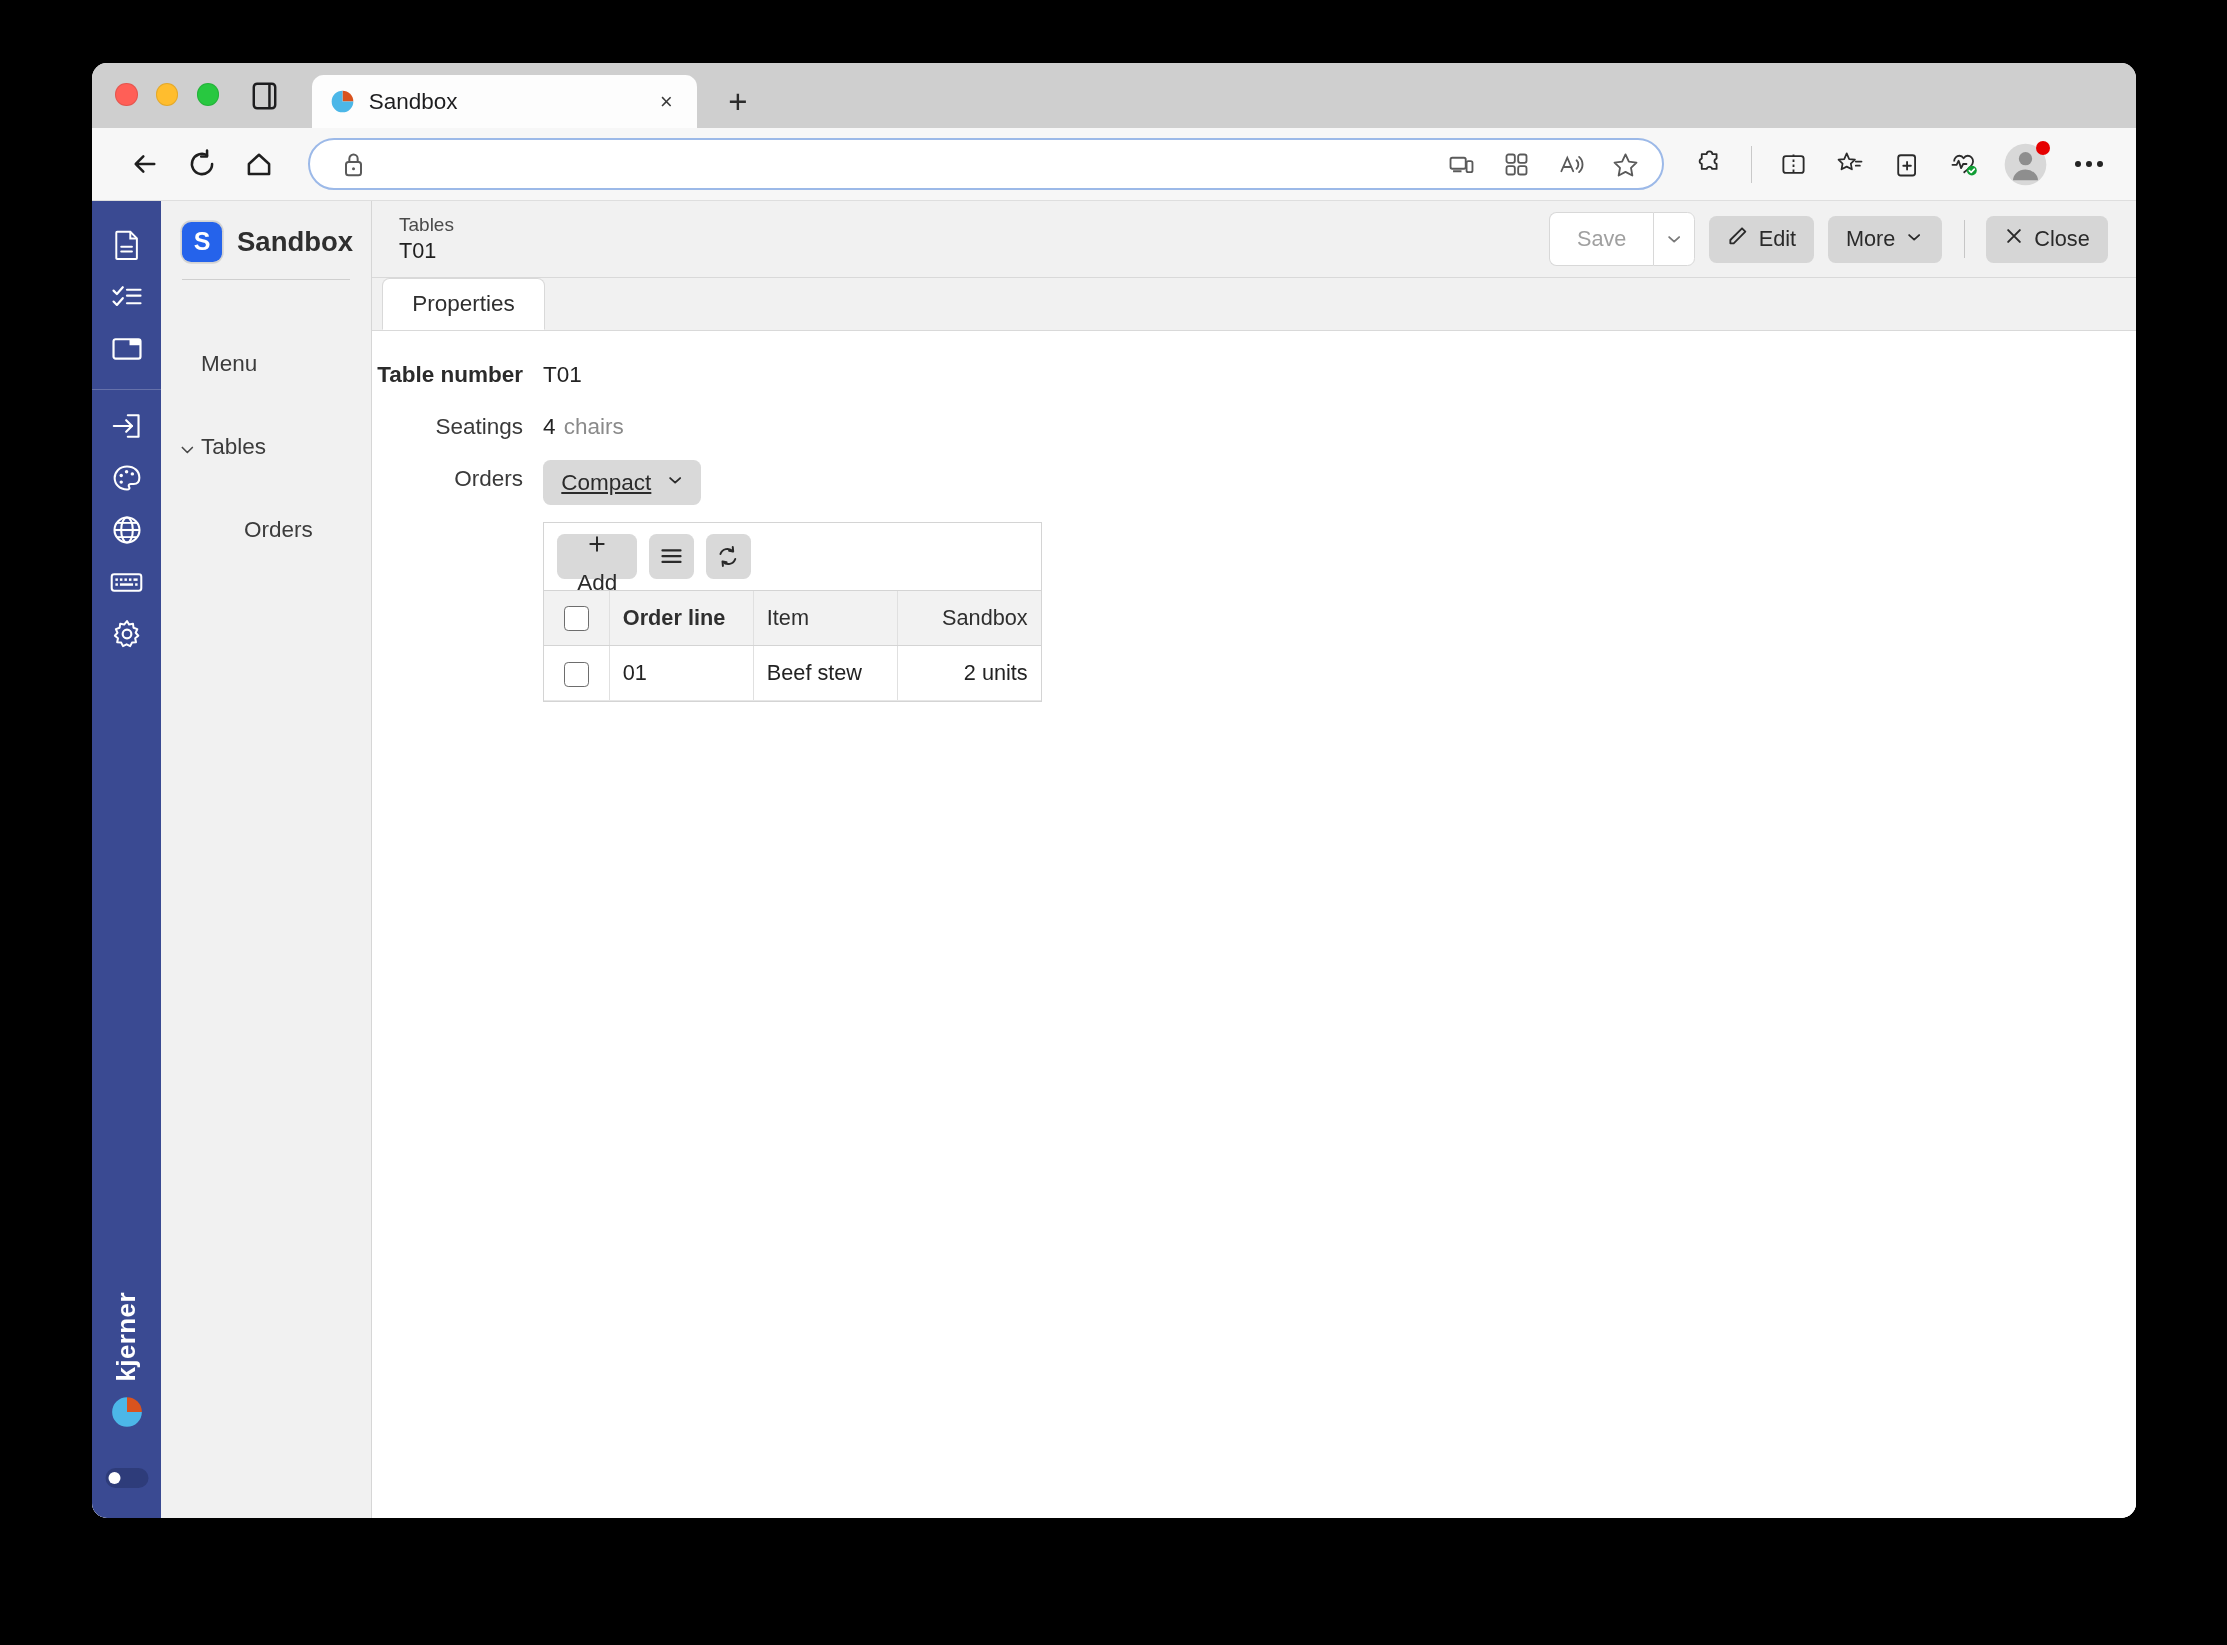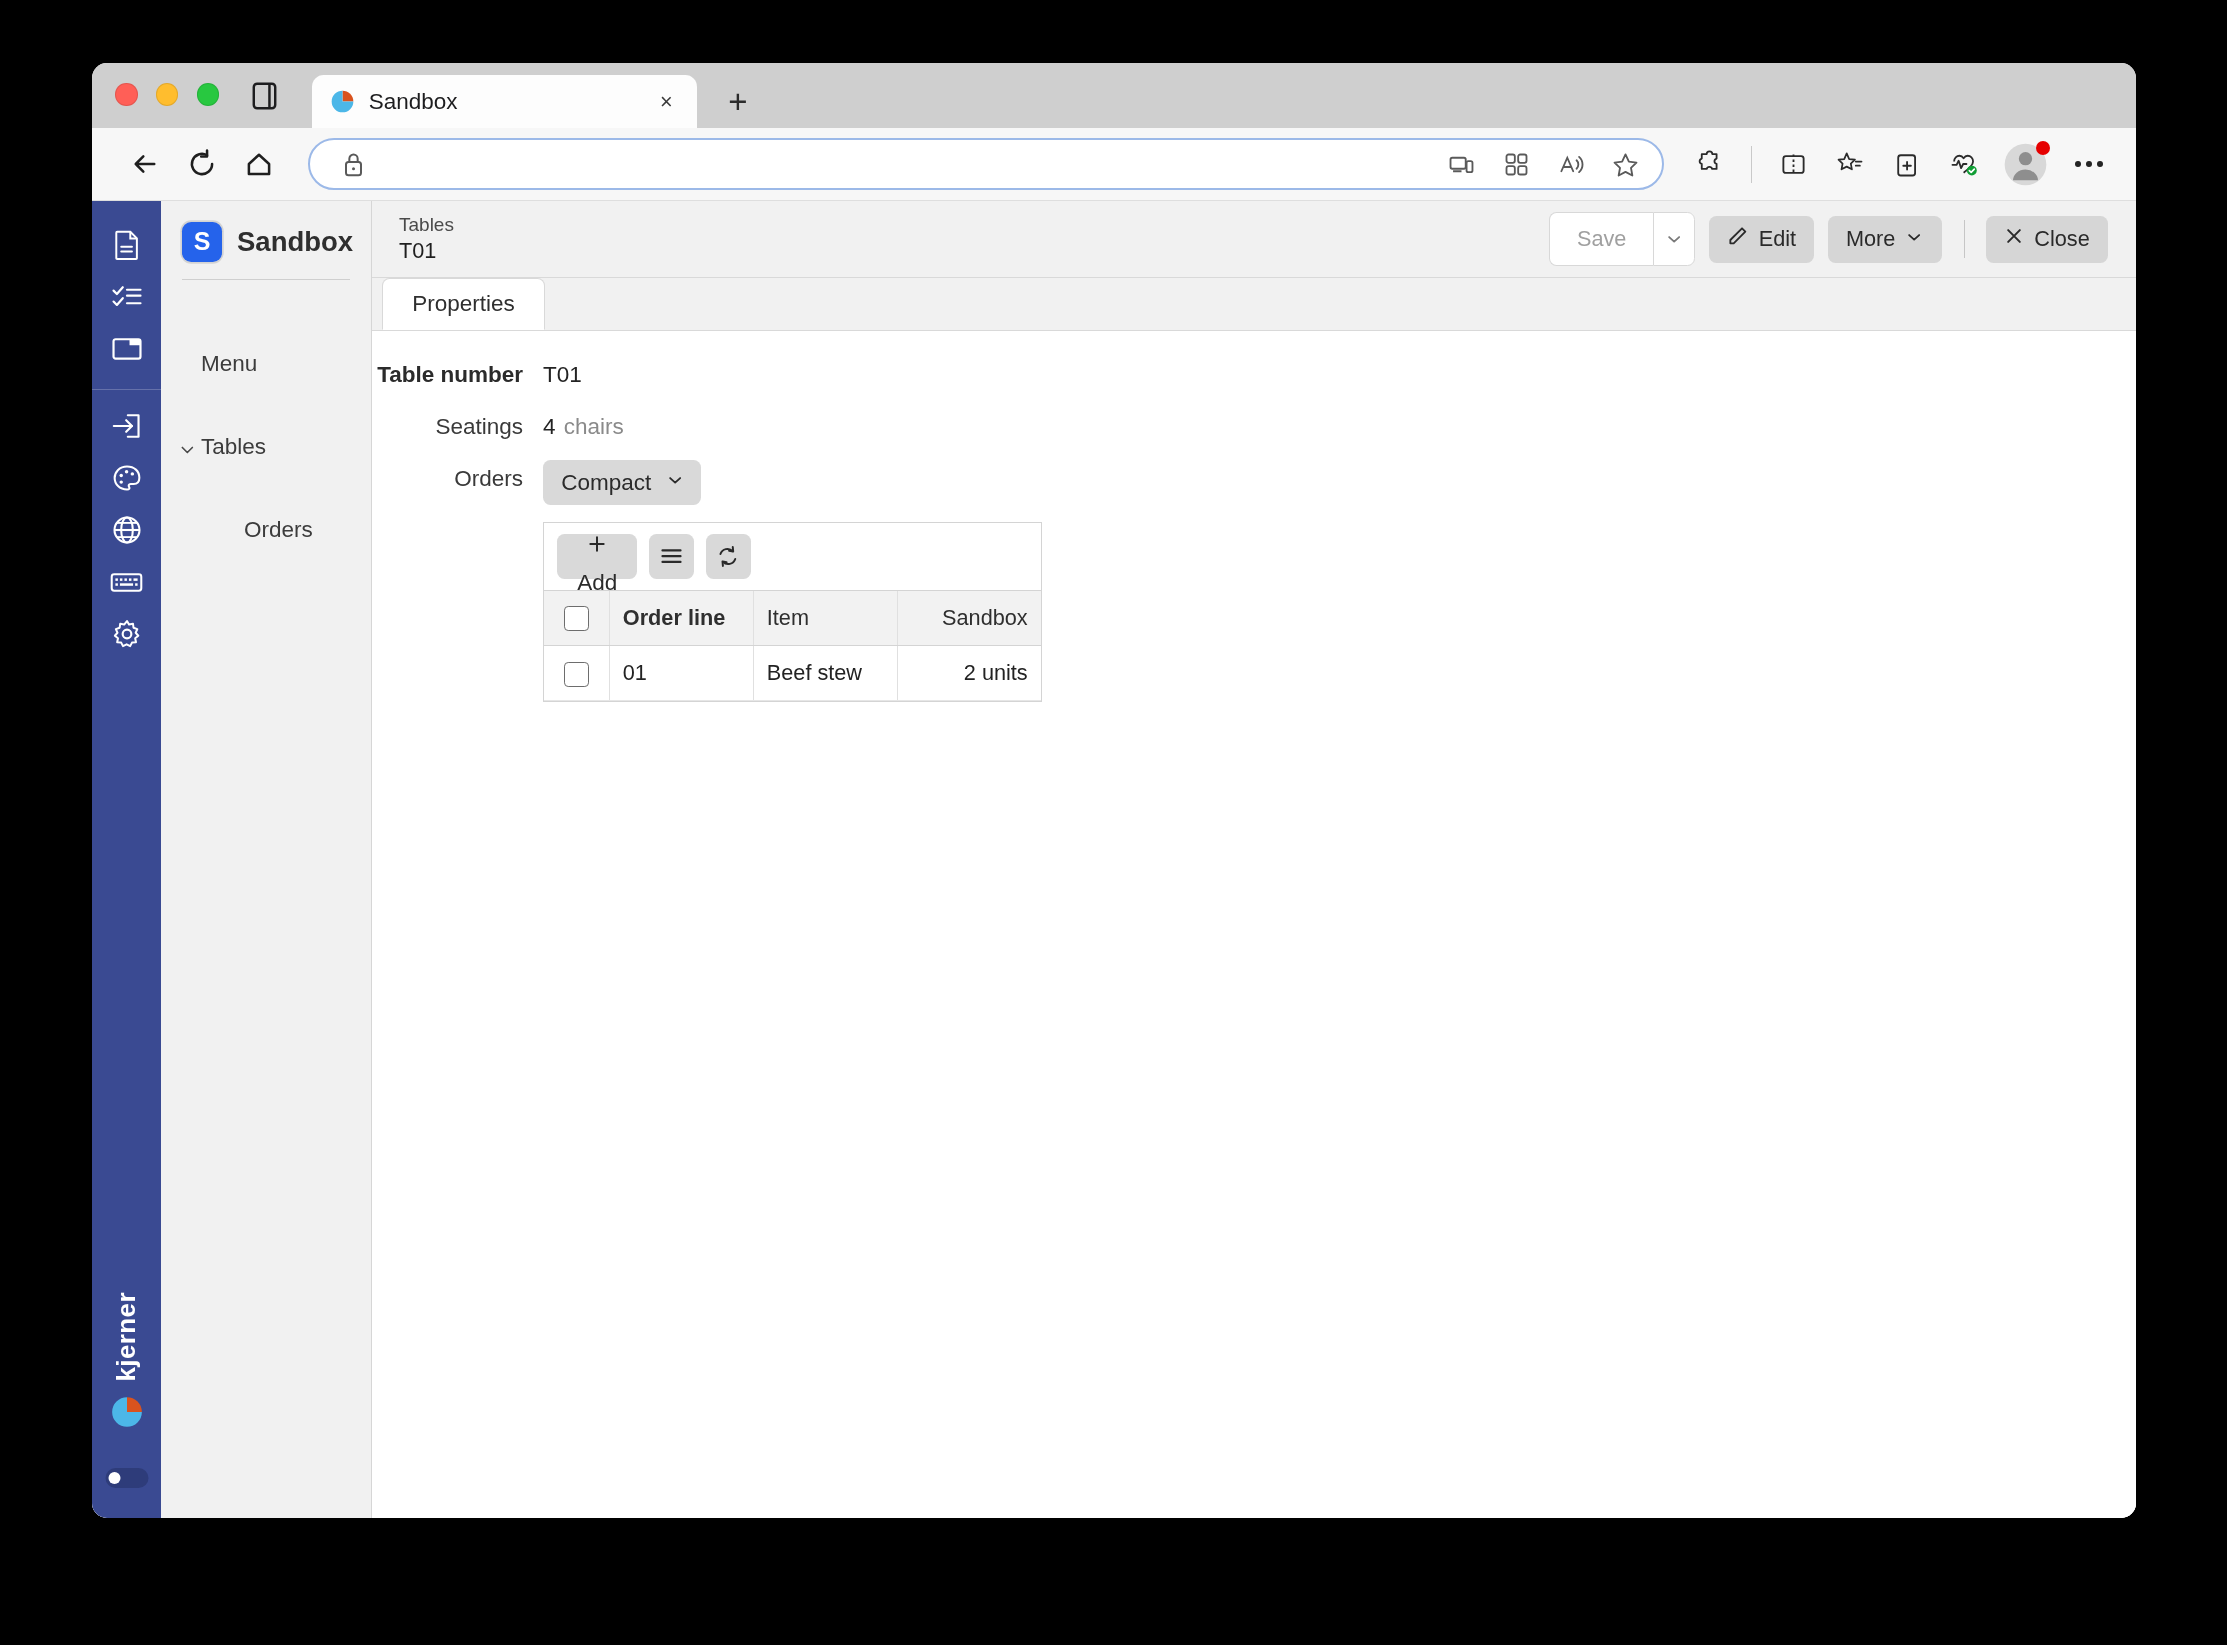--- a/index.html
+++ b/index.html
@@ -354,21 +354,21 @@
     line-height: 37px;
   }
   .unit { color: #8a8a8a; margin-left: 8.3px; }
 
   .pill-select {
     background: #d9d9d9;
     border-radius: 7.5px;
     height: 45px;
     display: inline-flex; align-items: center; gap: 15px;
     padding: 0 16.7px 0 18.3px;
-    font-size: 22.5px; color: #2b2b2b;
+    font-size: 22.5px; color: #2b2b2b; text-decoration: underline;
   }
   .pill-filter {
     background: #d9d9d9;
     border-radius: 7.5px;
     height: 45px;
     display: inline-flex; align-items: center; gap: 11.7px;
     padding: 0 20px 0 15px;
     font-size: 22.5px; color: #2b2b2b;
     margin-top: 10px;
   }

